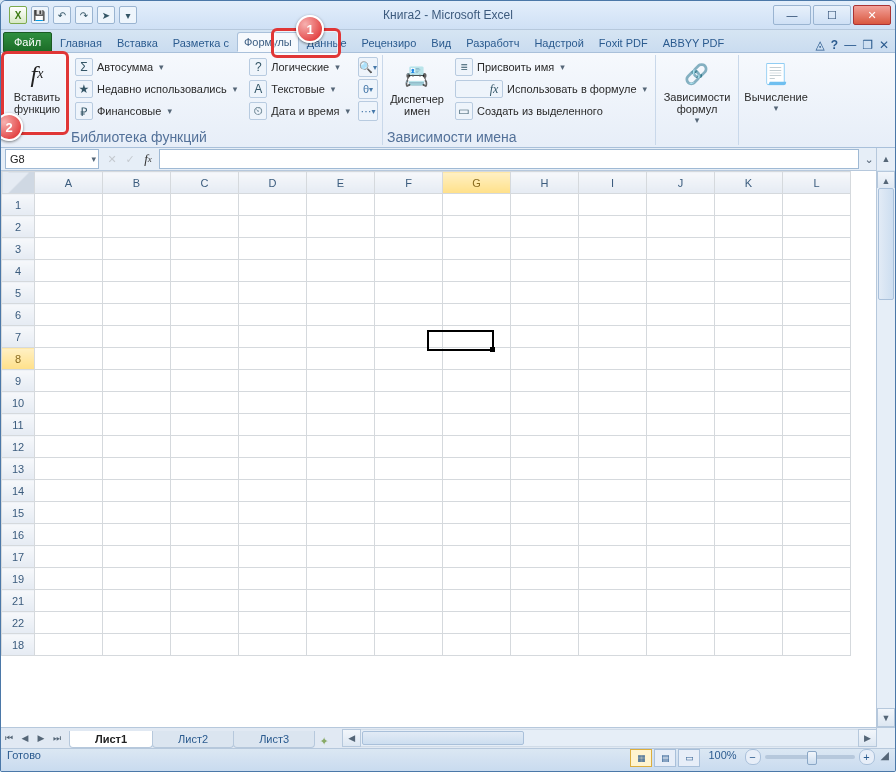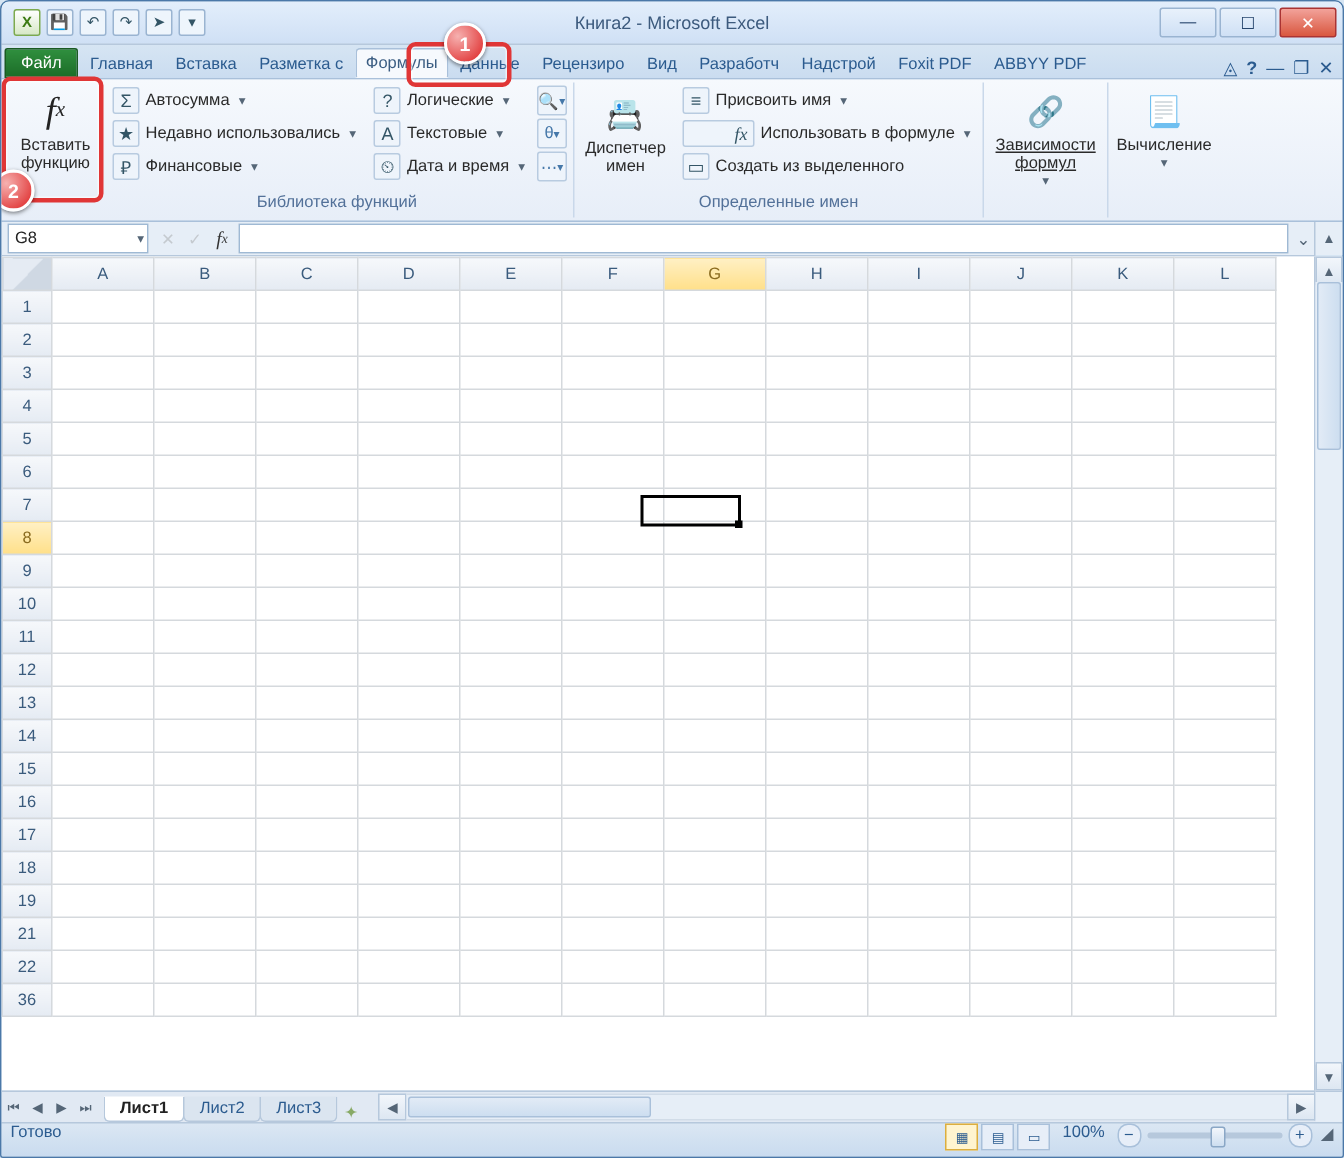--- a/index.html
+++ b/index.html
@@ -19,21 +19,21 @@
   .ribtabs{height:22px;display:flex;align-items:flex-end;padding:0 2px;background:linear-gradient(#d6e5f3,#cadcf0);border-bottom:1px solid #a9c0da;gap:0;}
   .ribtabs .tab{padding:3px 6px 3px 6px;font-size:11px;color:#2b5b8f;border:1px solid transparent;border-bottom:none;margin-right:1px;white-space:nowrap;cursor:default;}
   .ribtabs .tab.file{background:linear-gradient(#2f8f3e,#1c6d28);color:#fff;border-radius:2px 2px 0 0;border:1px solid #1a5a22;padding:3px 10px;}
   .ribtabs .tab.active{background:#f6f9fd;border:1px solid #a9c0da;border-bottom:1px solid #f6f9fd;border-radius:3px 3px 0 0;color:#3b5d82;}
   .ribtabs .right{margin-left:auto;display:flex;align-items:center;gap:6px;color:#2b5b8f;padding-right:4px;}
   .ribtabs .right span{font-size:12px;}
   
   .ribbon{height:92px;background:linear-gradient(#f6f9fd,#e7eef8);border-bottom:1px solid #a9c0da;display:flex;padding:2px 0 0 2px;position:relative;}
   .group{border-right:1px solid #c9d8ea;padding:2px 4px 0 4px;display:flex;flex-direction:column;justify-content:space-between;height:88px;}
   .group .gcontent{display:flex;gap:4px;}
-  .group .glabel{text-align:center;font-size:11px;color:#537199;height:16px;}
+  .group .glabel{text-align:left;font-size:14px;color:#537199;height:16px;}
   .bigbtn{width:46px;display:flex;flex-direction:column;align-items:center;justify-content:center;padding:2px;border-radius:3px;}
   .bigbtn .bic{width:30px;height:30px;display:flex;align-items:center;justify-content:center;font-size:20px;}
   .bigbtn .blab{font-size:11px;text-align:center;line-height:12px;color:#2a2a2a;margin-top:2px;}
   .bigbtn.subtle .blab{color:#2a2a2a;}
   .col{display:flex;flex-direction:column;gap:2px;}
   .smallbtn{display:flex;align-items:center;gap:4px;height:20px;padding:0 4px;font-size:11px;white-space:nowrap;color:#2a2a2a;}
   .smallbtn .sic{width:16px;height:16px;display:flex;align-items:center;justify-content:center;font-size:12px;color:#356;border:1px solid #b8cbe0;background:#eef4fb;border-radius:2px;}
   .smallbtn .dd{color:#567;font-size:9px;margin-left:2px;}
   .iconcol{display:flex;flex-direction:column;gap:2px;align-items:center;}
   .tinyico{width:18px;height:18px;border:1px solid #b8cbe0;background:#eef4fb;border-radius:2px;display:flex;align-items:center;justify-content:center;font-size:11px;color:#4678a9;}
@@ -62,21 +62,21 @@
   .cursor .handle{position:absolute;right:-3px;bottom:-3px;width:5px;height:5px;background:#000;}
   
   .vscroll{position:absolute;right:0;top:0;bottom:0;width:18px;background:#e6eef7;border-left:1px solid #b6c8dc;}
   .vscroll .btn{height:17px;background:linear-gradient(#f2f6fb,#dde7f2);border:1px solid #b6c8dc;margin:0;display:flex;align-items:center;justify-content:center;color:#567;font-size:9px;}
   .vscroll .track{position:absolute;top:17px;bottom:17px;left:0;right:0;background:#e6eef7;}
   .vscroll .thumb{position:absolute;left:1px;right:1px;background:linear-gradient(90deg,#e2ebf6,#cddef0);border:1px solid #a9c0da;border-radius:2px;}
   
   .tabbar{height:20px;background:#e1e9f3;border-top:1px solid #b6c8dc;display:flex;align-items:center;position:relative;margin-right:18px;}
   .tabbar .navbtn{width:16px;text-align:center;color:#567;font-size:9px;}
   .tabbar .stabs{display:flex;align-items:flex-end;height:20px;margin-left:4px;}
-  .stab{padding:2px 10px;font-size:11px;background:#dbe5f0;border:1px solid #b6c8dc;border-top-width:0;margin-right:-1px;color:#2b5b8f;border-radius:0 0 4px 4px;}
+  .stab{padding:2px 25px;font-size:11px;background:#dbe5f0;border:1px solid #b6c8dc;border-top-width:0;margin-right:-1px;color:#2b5b8f;border-radius:0 0 4px 4px;}
   .stab.active{background:#fff;font-weight:bold;color:#222;}
   .newtab{width:20px;text-align:center;color:#8a6;}
   .hscroll{flex:1;display:flex;align-items:center;margin-left:8px;}
   .hscroll .btn{width:17px;height:16px;background:linear-gradient(#f2f6fb,#dde7f2);border:1px solid #b6c8dc;display:flex;align-items:center;justify-content:center;font-size:9px;color:#567;}
   .hscroll .track{flex:1;height:16px;background:#e6eef7;border:1px solid #d1dce8;border-left:none;border-right:none;position:relative;}
   .hscroll .thumb{position:absolute;top:1px;bottom:1px;left:1px;width:160px;background:linear-gradient(#e2ebf6,#cddef0);border:1px solid #a9c0da;border-radius:2px;}
   
   .status{height:22px;background:linear-gradient(#dbe7f3,#c9dbef);border-top:1px solid #b6c8dc;display:flex;align-items:flex-start;padding:0 6px;font-size:11px;color:#2b5b8f;}
   .status .spacer{flex:1;}
   .viewbtn{width:20px;height:16px;border:1px solid #a9c0da;background:#e7eef8;margin-left:2px;display:flex;align-items:center;justify-content:center;font-size:9px;}
@@ -205,28 +205,28 @@
               <span class="sic" style="font-style:italic;font-family:serif;padding-left:30px;">fx</span>
               <span>Использовать в формуле</span>
               <span class="dd">▾</span>
             </div>
           <div class="smallbtn">
               <span class="sic">▭</span>
               <span>Создать из выделенного</span>
             </div>
         </div>
       </div>
-      <div class="glabel">Определенные имен</div>
+      <div class="glabel">Зависимости имена</div>
     </div>
 
     <div class="group">
       <div class="gcontent">
         <div class="bigbtn subtle" style="width:70px;">
           <div class="bic">🔗</div>
-          <div class="blab" style="white-space:pre-line;text-decoration:underline;">Зависимости
+          <div class="blab" style="white-space:pre-line;">Зависимости
 формул</div>
           <div style="font-size:9px;color:#567;">▾</div>
         </div>
       </div>
       <div class="glabel"></div>
     </div>
 
     <div class="group" style="border-right:none;">
       <div class="gcontent">
         <div class="bigbtn subtle" style="width:62px;">
@@ -527,81 +527,66 @@
                   <td class="cell"></td>
                   <td class="cell"></td>
                   <td class="cell"></td>
                   <td class="cell"></td>
                   <td class="cell"></td>
                   <td class="cell"></td>
                   <td class="cell"></td>
                   <td class="cell"></td>
                 </tr>
                 <tr>
+                  <th class="rowhdr">19</th>
+                  <td class="cell"></td>
+                  <td class="cell"></td>
+                  <td class="cell"></td>
+                  <td class="cell"></td>
+                  <td class="cell"></td>
+                  <td class="cell"></td>
+                  <td class="cell"></td>
+                  <td class="cell"></td>
+                  <td class="cell"></td>
+                  <td class="cell"></td>
+                  <td class="cell"></td>
+                  <td class="cell"></td>
+                </tr>
+                <tr>
+                  <th class="rowhdr">21</th>
+                  <td class="cell"></td>
+                  <td class="cell"></td>
+                  <td class="cell"></td>
+                  <td class="cell"></td>
+                  <td class="cell"></td>
+                  <td class="cell"></td>
+                  <td class="cell"></td>
+                  <td class="cell"></td>
+                  <td class="cell"></td>
+                  <td class="cell"></td>
+                  <td class="cell"></td>
+                  <td class="cell"></td>
+                </tr>
+                <tr>
+                  <th class="rowhdr">22</th>
+                  <td class="cell"></td>
+                  <td class="cell"></td>
+                  <td class="cell"></td>
+                  <td class="cell"></td>
+                  <td class="cell"></td>
+                  <td class="cell"></td>
+                  <td class="cell"></td>
+                  <td class="cell"></td>
+                  <td class="cell"></td>
+                  <td class="cell"></td>
+                  <td class="cell"></td>
+                  <td class="cell"></td>
+                </tr>
+                <tr>
                   <th class="rowhdr">18</th>
-                  <td class="cell"></td>
-                  <td class="cell"></td>
-                  <td class="cell"></td>
-                  <td class="cell"></td>
-                  <td class="cell"></td>
-                  <td class="cell"></td>
-                  <td class="cell"></td>
-                  <td class="cell"></td>
-                  <td class="cell"></td>
-                  <td class="cell"></td>
-                  <td class="cell"></td>
-                  <td class="cell"></td>
-                </tr>
-                <tr>
-                  <th class="rowhdr">19</th>
-                  <td class="cell"></td>
-                  <td class="cell"></td>
-                  <td class="cell"></td>
-                  <td class="cell"></td>
-                  <td class="cell"></td>
-                  <td class="cell"></td>
-                  <td class="cell"></td>
-                  <td class="cell"></td>
-                  <td class="cell"></td>
-                  <td class="cell"></td>
-                  <td class="cell"></td>
-                  <td class="cell"></td>
-                </tr>
-                <tr>
-                  <th class="rowhdr">21</th>
-                  <td class="cell"></td>
-                  <td class="cell"></td>
-                  <td class="cell"></td>
-                  <td class="cell"></td>
-                  <td class="cell"></td>
-                  <td class="cell"></td>
-                  <td class="cell"></td>
-                  <td class="cell"></td>
-                  <td class="cell"></td>
-                  <td class="cell"></td>
-                  <td class="cell"></td>
-                  <td class="cell"></td>
-                </tr>
-                <tr>
-                  <th class="rowhdr">22</th>
-                  <td class="cell"></td>
-                  <td class="cell"></td>
-                  <td class="cell"></td>
-                  <td class="cell"></td>
-                  <td class="cell"></td>
-                  <td class="cell"></td>
-                  <td class="cell"></td>
-                  <td class="cell"></td>
-                  <td class="cell"></td>
-                  <td class="cell"></td>
-                  <td class="cell"></td>
-                  <td class="cell"></td>
-                </tr>
-                <tr>
-                  <th class="rowhdr">36</th>
                   <td class="cell"></td>
                   <td class="cell"></td>
                   <td class="cell"></td>
                   <td class="cell"></td>
                   <td class="cell"></td>
                   <td class="cell"></td>
                   <td class="cell"></td>
                   <td class="cell"></td>
                   <td class="cell"></td>
                   <td class="cell"></td>

